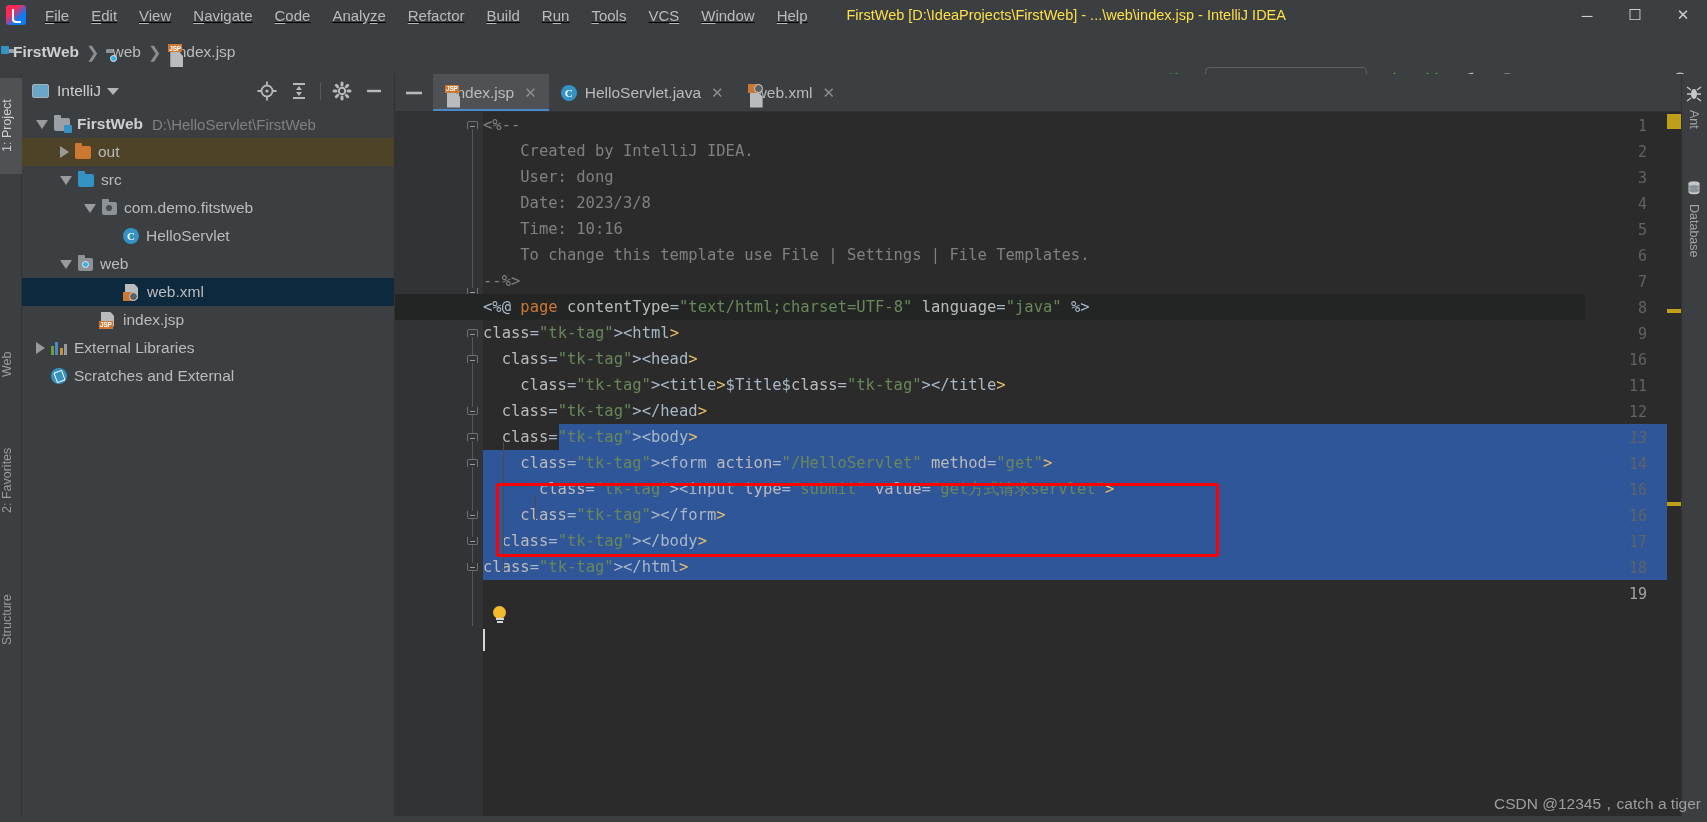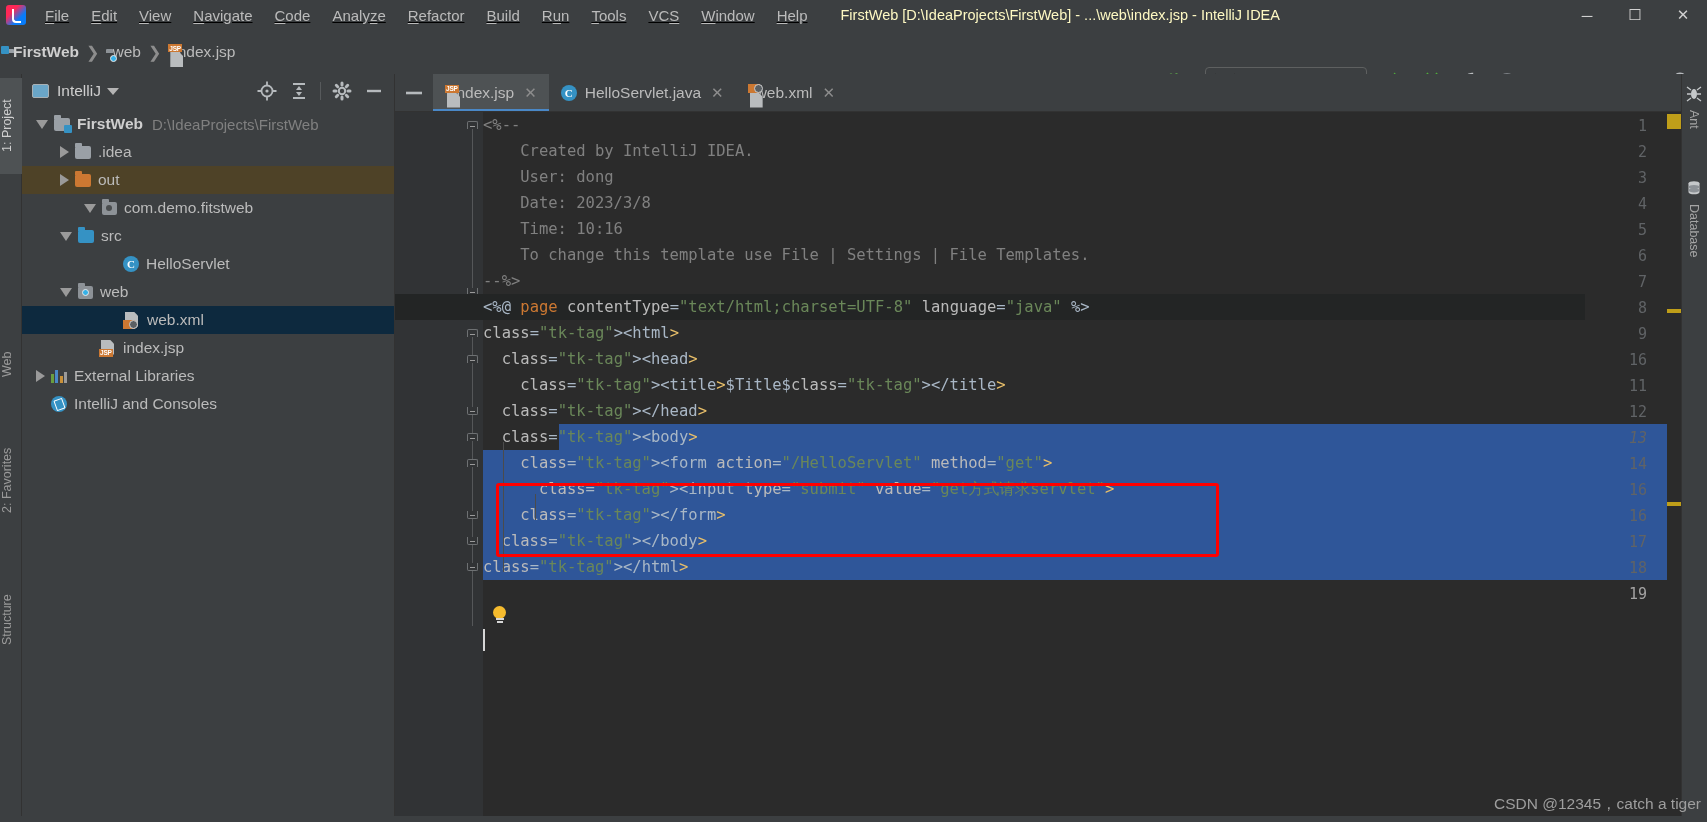--- a/index.html
+++ b/index.html
@@ -27,21 +27,21 @@
     border-left: 2px solid #fff; border-bottom: 2px solid #fff;
     border-bottom-left-radius: 4px;
   }
   .menubar { display: flex; align-items: center; height: 30px; text-decoration: underline; }
   .menu-item {
     color: #bbbbbb; font-size: 15px; padding: 3px 11px; white-space: nowrap;
     cursor: default;
   }
   .menu-item u { text-decoration: underline; text-underline-offset: 2px; }
   .win-title {
-    color: #fef9c3; font-size: 14.5px; margin-left: 22px; white-space: nowrap;
+    color: #fde047; font-size: 14.5px; margin-left: 28px; white-space: nowrap;
   }
   .win-ctrls {
     position: absolute; right: 0; top: 0; height: 30px; display: flex;
   }
   .win-btn {
     width: 48px; height: 30px; display: flex; align-items: center; justify-content: center;
     color: #d0d0d0; font-size: 15px;
   }
 
   
@@ -502,51 +502,44 @@
     </div>
     <div class="tree" id="project-tree">
         <div class="tree-row" style="padding-left: 14px;">
           <span class="tw down"></span>
           <span style="display: inline-flex; align-items: center;">
             <span class="ic-folder">
               <span class="badge"></span>
             </span>
           </span>
           <span class="tree-label bold">FirstWeb</span>
-          <span class="tree-path">D:\IdeaProjects\FirstWeb</span>
-        </div>
-        <div class="tree-row" style="padding-left: 38px;">
-          <span class="tw right"></span>
-          <span style="display: inline-flex; align-items: center;">
-            <span class="ic-folder"></span>
-          </span>
-          <span class="tree-label">.idea</span>
+          <span class="tree-path">D:\HelloServlet\FirstWeb</span>
         </div>
         <div class="tree-row sel-brown" style="padding-left: 38px;">
           <span class="tw right"></span>
           <span style="display: inline-flex; align-items: center;">
             <span class="ic-folder orange"></span>
           </span>
           <span class="tree-label">out</span>
+        </div>
+        <div class="tree-row" style="padding-left: 38px;">
+          <span class="tw down"></span>
+          <span style="display: inline-flex; align-items: center;">
+            <span class="ic-folder blue"></span>
+          </span>
+          <span class="tree-label">src</span>
         </div>
         <div class="tree-row" style="padding-left: 62px;">
           <span class="tw down"></span>
           <span style="display: inline-flex; align-items: center;">
             <span class="ic-pkg">
               <span class="dot"></span>
             </span>
           </span>
           <span class="tree-label">com.demo.fitstweb</span>
-        </div>
-        <div class="tree-row" style="padding-left: 38px;">
-          <span class="tw down"></span>
-          <span style="display: inline-flex; align-items: center;">
-            <span class="ic-folder blue"></span>
-          </span>
-          <span class="tree-label">src</span>
         </div>
         <div class="tree-row" style="padding-left: 86px;">
           <span class="tw none"></span>
           <span style="display: inline-flex; align-items: center;">
             <span class="ic-class">C</span>
           </span>
           <span class="tree-label">HelloServlet</span>
         </div>
         <div class="tree-row" style="padding-left: 38px;">
           <span class="tw down"></span>
@@ -588,21 +581,21 @@
               <i style="height:11px;background:#9a9a9a"></i>
             </span>
           </span>
           <span class="tree-label">External Libraries</span>
         </div>
         <div class="tree-row" style="padding-left: 14px;">
           <span class="tw none"></span>
           <span style="display: inline-flex; align-items: center;">
             <span class="ic-scratch"></span>
           </span>
-          <span class="tree-label">IntelliJ and Consoles</span>
+          <span class="tree-label">Scratches and External</span>
         </div>
       </div>
   </div>
 
   <div class="editor-area">
     <div class="tabbar">
       <div class="tb-collapse">
         <svg width="22" height="14" viewBox="0 0 22 14">
             <path d="M3 7 H19" stroke="#b6babd" stroke-width="2.6"></path>
           </svg>

